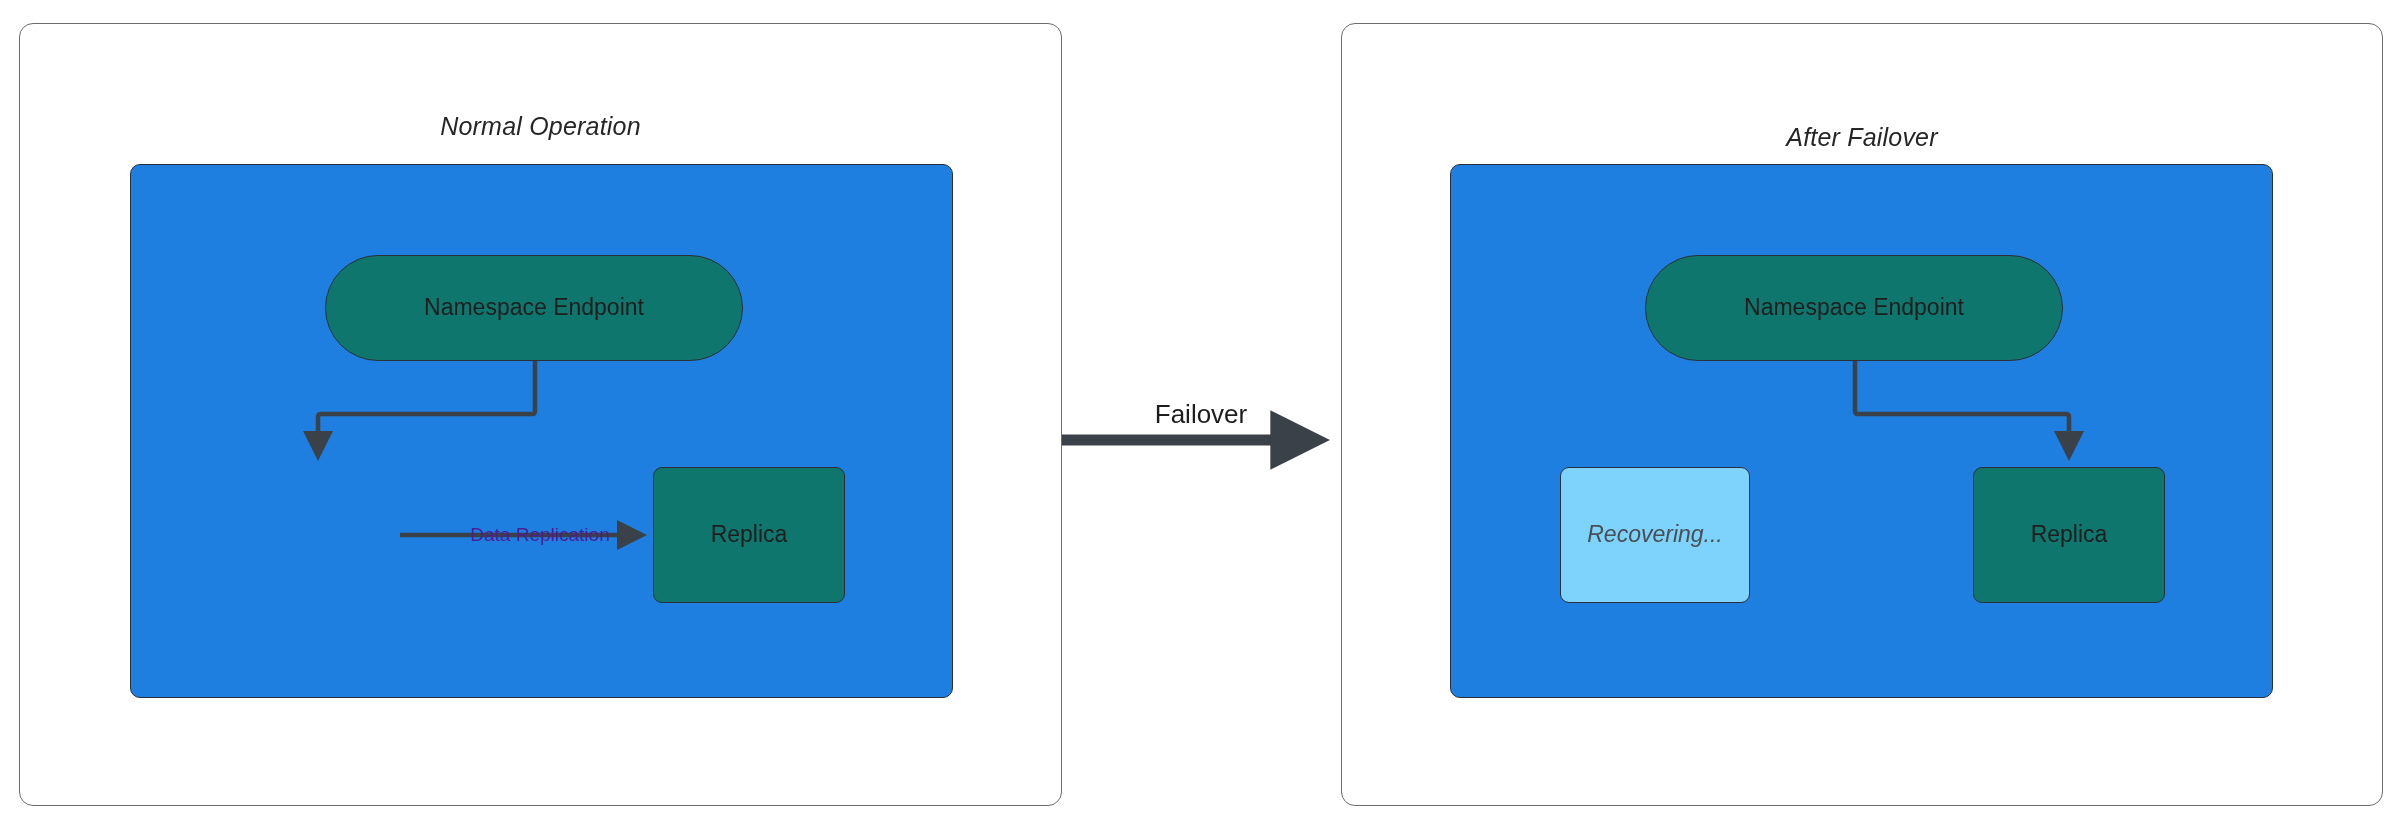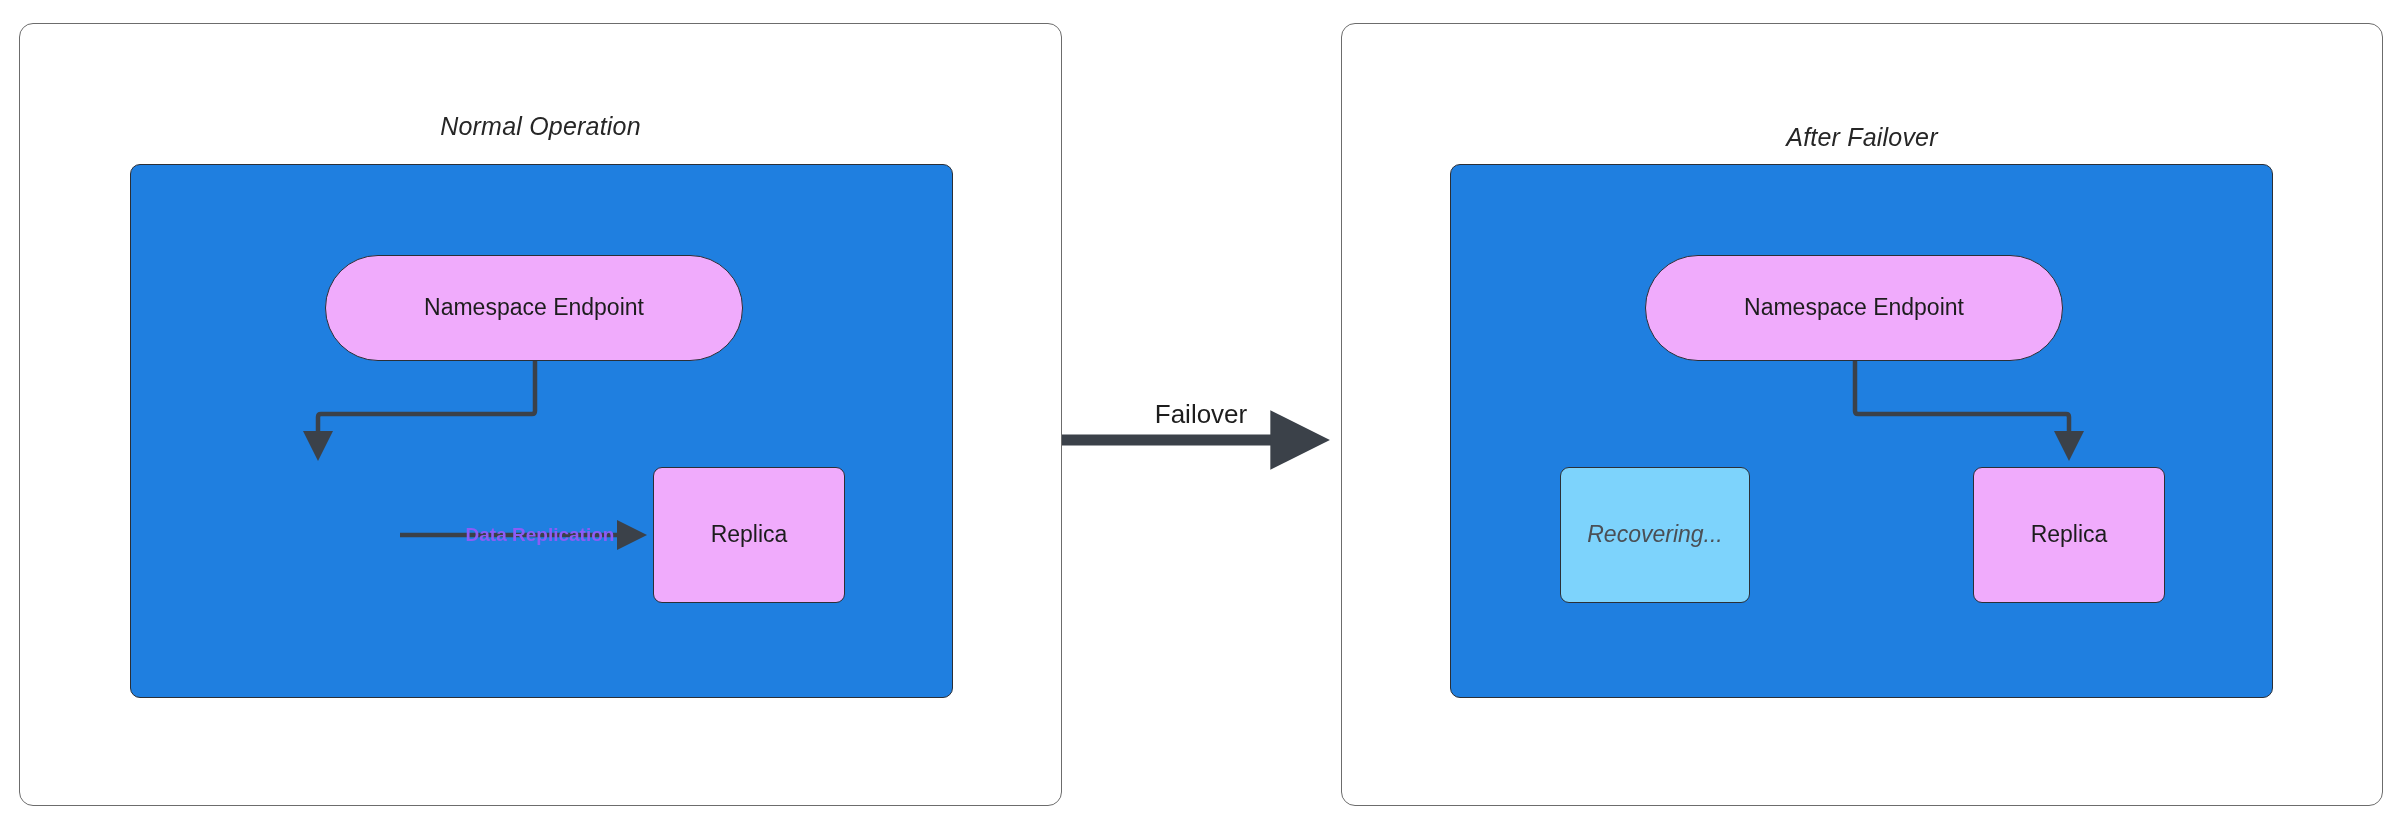--- a/index.html
+++ b/index.html
@@ -55,21 +55,21 @@
     position: absolute;
     box-sizing: border-box;
     display: flex;
     align-items: center;
     justify-content: center;
     text-align: center;
     color: #1d1d1d;
     font-size: 23px;
     line-height: 1.3;
     border: 1.6px solid #2b2f36;
-    background: #f0abfc;
+    background: #0f766e;
   }
   .node.rect { border-radius: 9px; }
   .node.stadium { border-radius: 60px; }
   .node.dim {
     background: #7dd3fc;
     color: #4a4f55;
     font-style: italic;
   }
   .node-label { pointer-events: none; }
 
@@ -80,22 +80,22 @@
     top: 0;
     width: 2407px;
     height: 828px;
     pointer-events: none;
   }
 
   
   .edge-label {
     position: absolute;
     font-size: 19px;
-    font-weight: bold;
-    color: #8b5cf6;
+    font-weight: normal;
+    color: #4c1d95;
     white-space: nowrap;
     transform: translate(-50%, -50%);
   }
   .edge-label.dark {
     color: #1d1d1d;
     font-weight: normal;
     font-size: 26px;
   }
 </style>
 </head>

